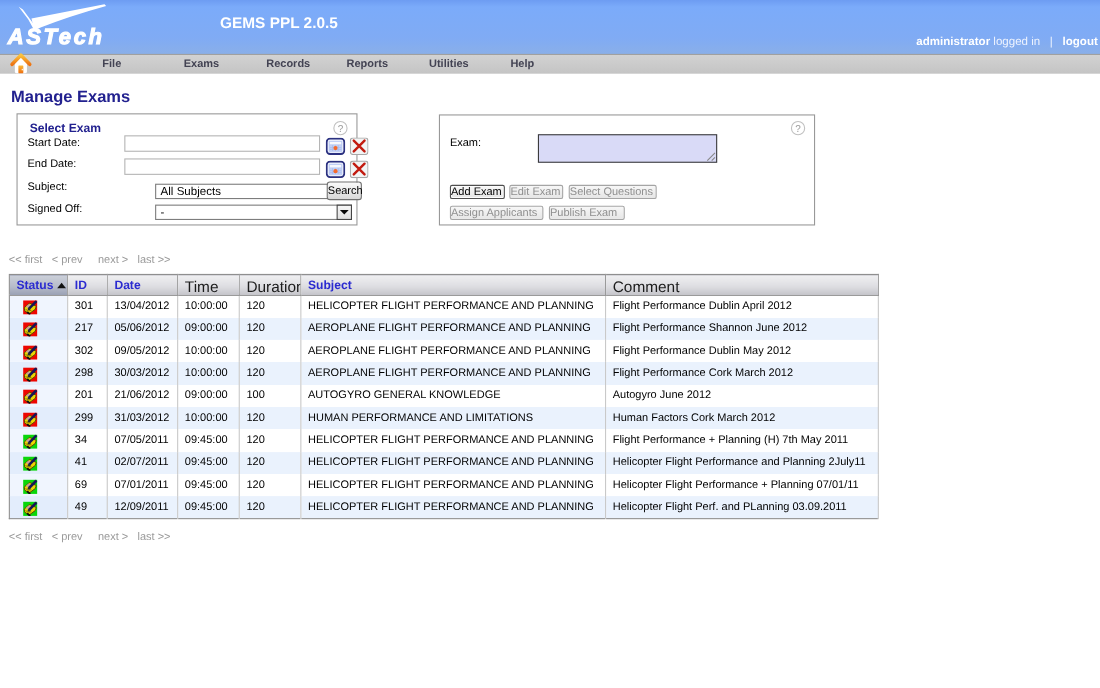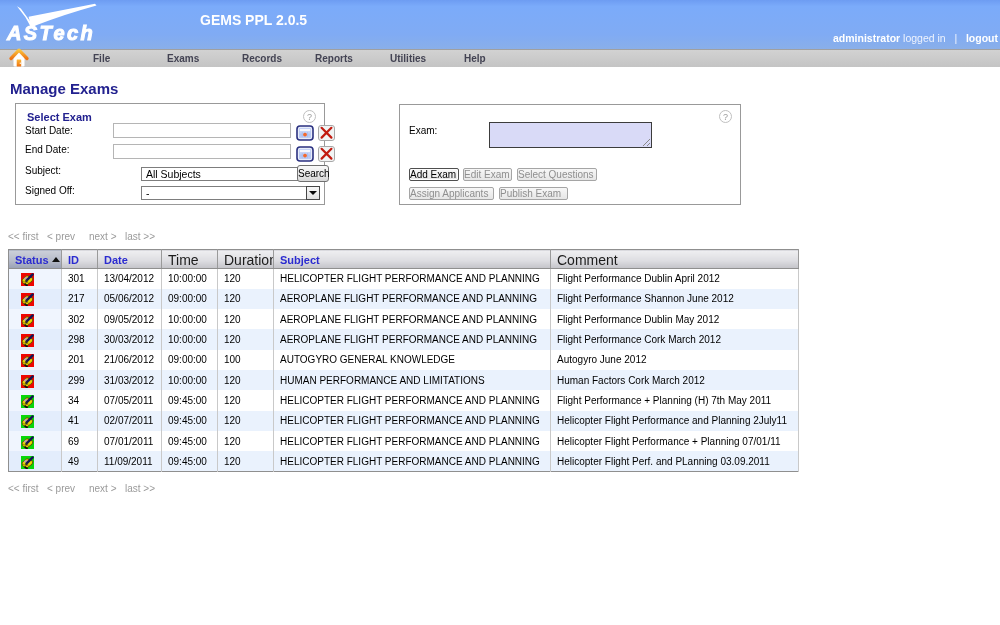--- a/index.html
+++ b/index.html
@@ -370,21 +370,21 @@
               <rect width="13" height="13" fill="#0ad60a"></rect>
               <path d="M1 6.8 L6 2.6 L12 5.4 L11 8.2 L5.5 12.2 L1.5 9.6 Z" fill="#ecd700" stroke="#5a4a00" stroke-width="0.9"></path>
               <path d="M2.6 5.6 L5.2 3.4 L7 5 L4.4 7.2 Z" fill="#c8a09a"></path>
               <path d="M12.2 0.8 L5.4 7.6" stroke="#161656" stroke-width="2.4"></path>
               <circle cx="5.4" cy="8" r="1.25" fill="#252a34"></circle>
               <path d="M3.6 10.6 L6.5 13" stroke="#101010" stroke-width="1.8"></path>
               <path d="M2.2 8.2 Q4.5 10.5 7.5 9.2" fill="none" stroke="#8a7a00" stroke-width="0.9"></path>
             </svg>
           </td>
           <td>49</td>
-          <td>11/09/2011</td>
+          <td>12/09/2011</td>
           <td>09:45:00</td>
           <td>120</td>
           <td>HELICOPTER FLIGHT PERFORMANCE AND PLANNING</td>
           <td>Helicopter Flight Perf. and PLanning 03.09.2011</td>
         </tr>
   </tbody>
     </table>
 
   <div class="pager" style="left:8px; top:483px;"><span>&lt;&lt; first</span><span style="position:absolute;left:39px;">&lt; prev</span><span style="position:absolute;left:81px;">next &gt;</span><span style="position:absolute;left:117px;">last &gt;&gt;</span></div>
 

